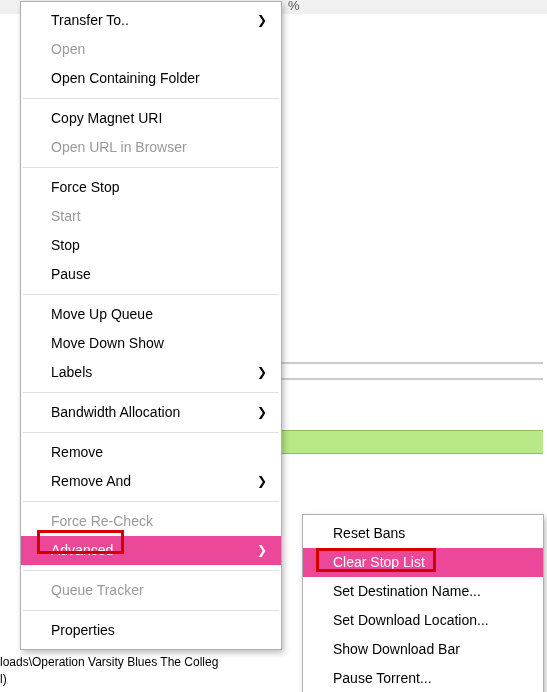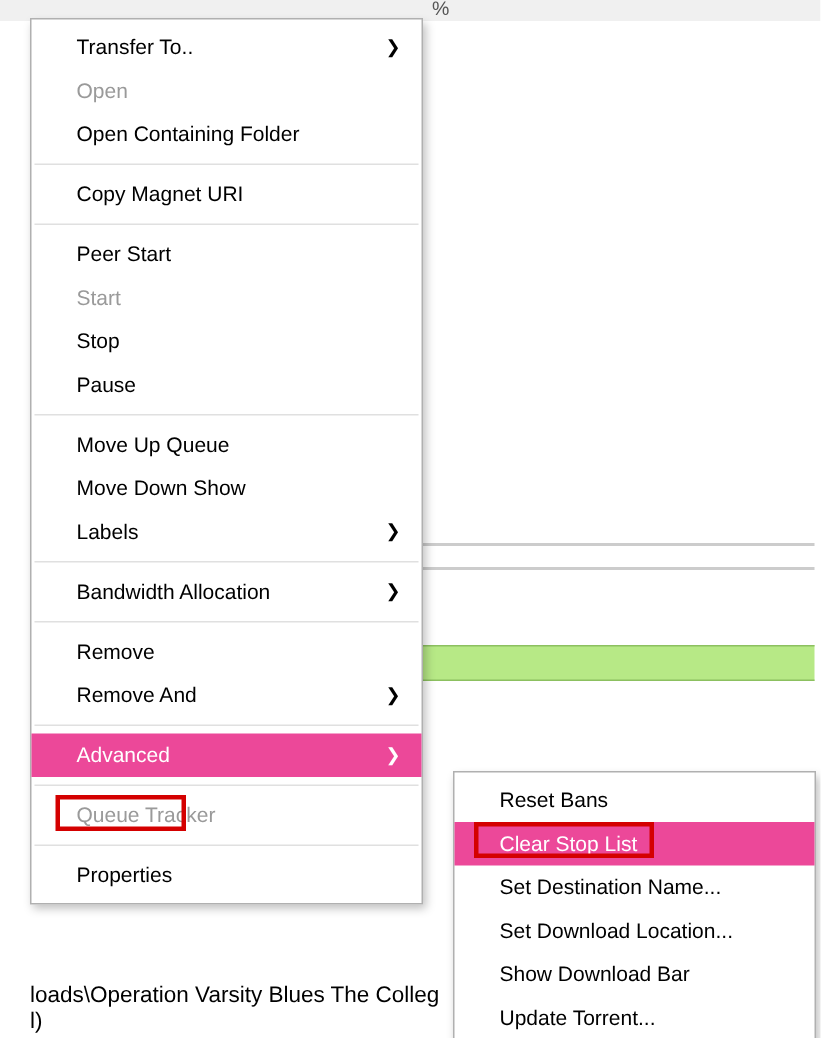--- a/index.html
+++ b/index.html
@@ -27,41 +27,41 @@
     border-bottom: 1px solid #8cc060;
   }
   .bg-line {
     position: absolute;
     left: 280px; right: 4px;
     height: 2px;
     background: #ccc;
   }
   .bottom-text {
     position: absolute;
-    left: 20px;
-    font-size: 15px;
+    left: 0;
+    font-size: 12px;
     color: #000;
   }
   .watermark {
     position: absolute;
     right: 6px;
     bottom: 6px;
     font-size: 12px;
     color: #bbb;
   }
 
   .menu {
     position: absolute;
     background: #fff;
     border: 1px solid #b0b0b0;
     box-shadow: 2px 3px 6px rgba(0,0,0,0.25);
     padding: 4px 0;
   }
   .menu-main {
-    top: 12px;
+    top: 1px;
     left: 20px;
     width: 262px;
   }
   .menu-sub {
     top: 514px;
     left: 302px;
     width: 242px;
   }
   .item {
     position: relative;
@@ -118,23 +118,26 @@
   <div class="item disabled">
     <span>Open</span>
   </div>
   <div class="item">
     <span>Open Containing Folder</span>
   </div>
   <div class="sep"></div>
   <div class="item">
     <span>Copy Magnet URI</span>
   </div>
-  <div class="sep"></div>
-  <div class="item">
-    <span>Peer Start</span>
+  <div class="item disabled">
+    <span>Open URL in Browser</span>
+  </div>
+  <div class="sep"></div>
+  <div class="item">
+    <span>Force Stop</span>
   </div>
   <div class="item disabled">
     <span>Start</span>
   </div>
   <div class="item">
     <span>Stop</span>
   </div>
   <div class="item">
     <span>Pause</span>
   </div>
@@ -156,20 +159,23 @@
   </div>
   <div class="sep"></div>
   <div class="item">
     <span>Remove</span>
   </div>
   <div class="item">
     <span>Remove And</span>
     <span class="arrow">❯</span>
   </div>
   <div class="sep"></div>
+  <div class="item disabled">
+    <span>Force Re-Check</span>
+  </div>
   <div class="item selected">
     <span>Advanced</span>
     <span class="arrow">❯</span>
   </div>
   <div class="sep"></div>
   <div class="item disabled">
     <span>Queue Tracker</span>
   </div>
   <div class="sep"></div>
   <div class="item">
@@ -187,18 +193,18 @@
   <div class="item">
     <span>Set Destination Name...</span>
   </div>
   <div class="item">
     <span>Set Download Location...</span>
   </div>
   <div class="item">
     <span>Show Download Bar</span>
   </div>
   <div class="item">
-    <span>Update Torrent...</span>
+    <span>Pause Torrent...</span>
   </div>
 </div>
 
 <div class="redbox" style="left:37px; top:530px; width:87px; height:24px;"></div>
 <div class="redbox" style="left:316px; top:548px; width:120px; height:24px;"></div>
 
 </body></html>

